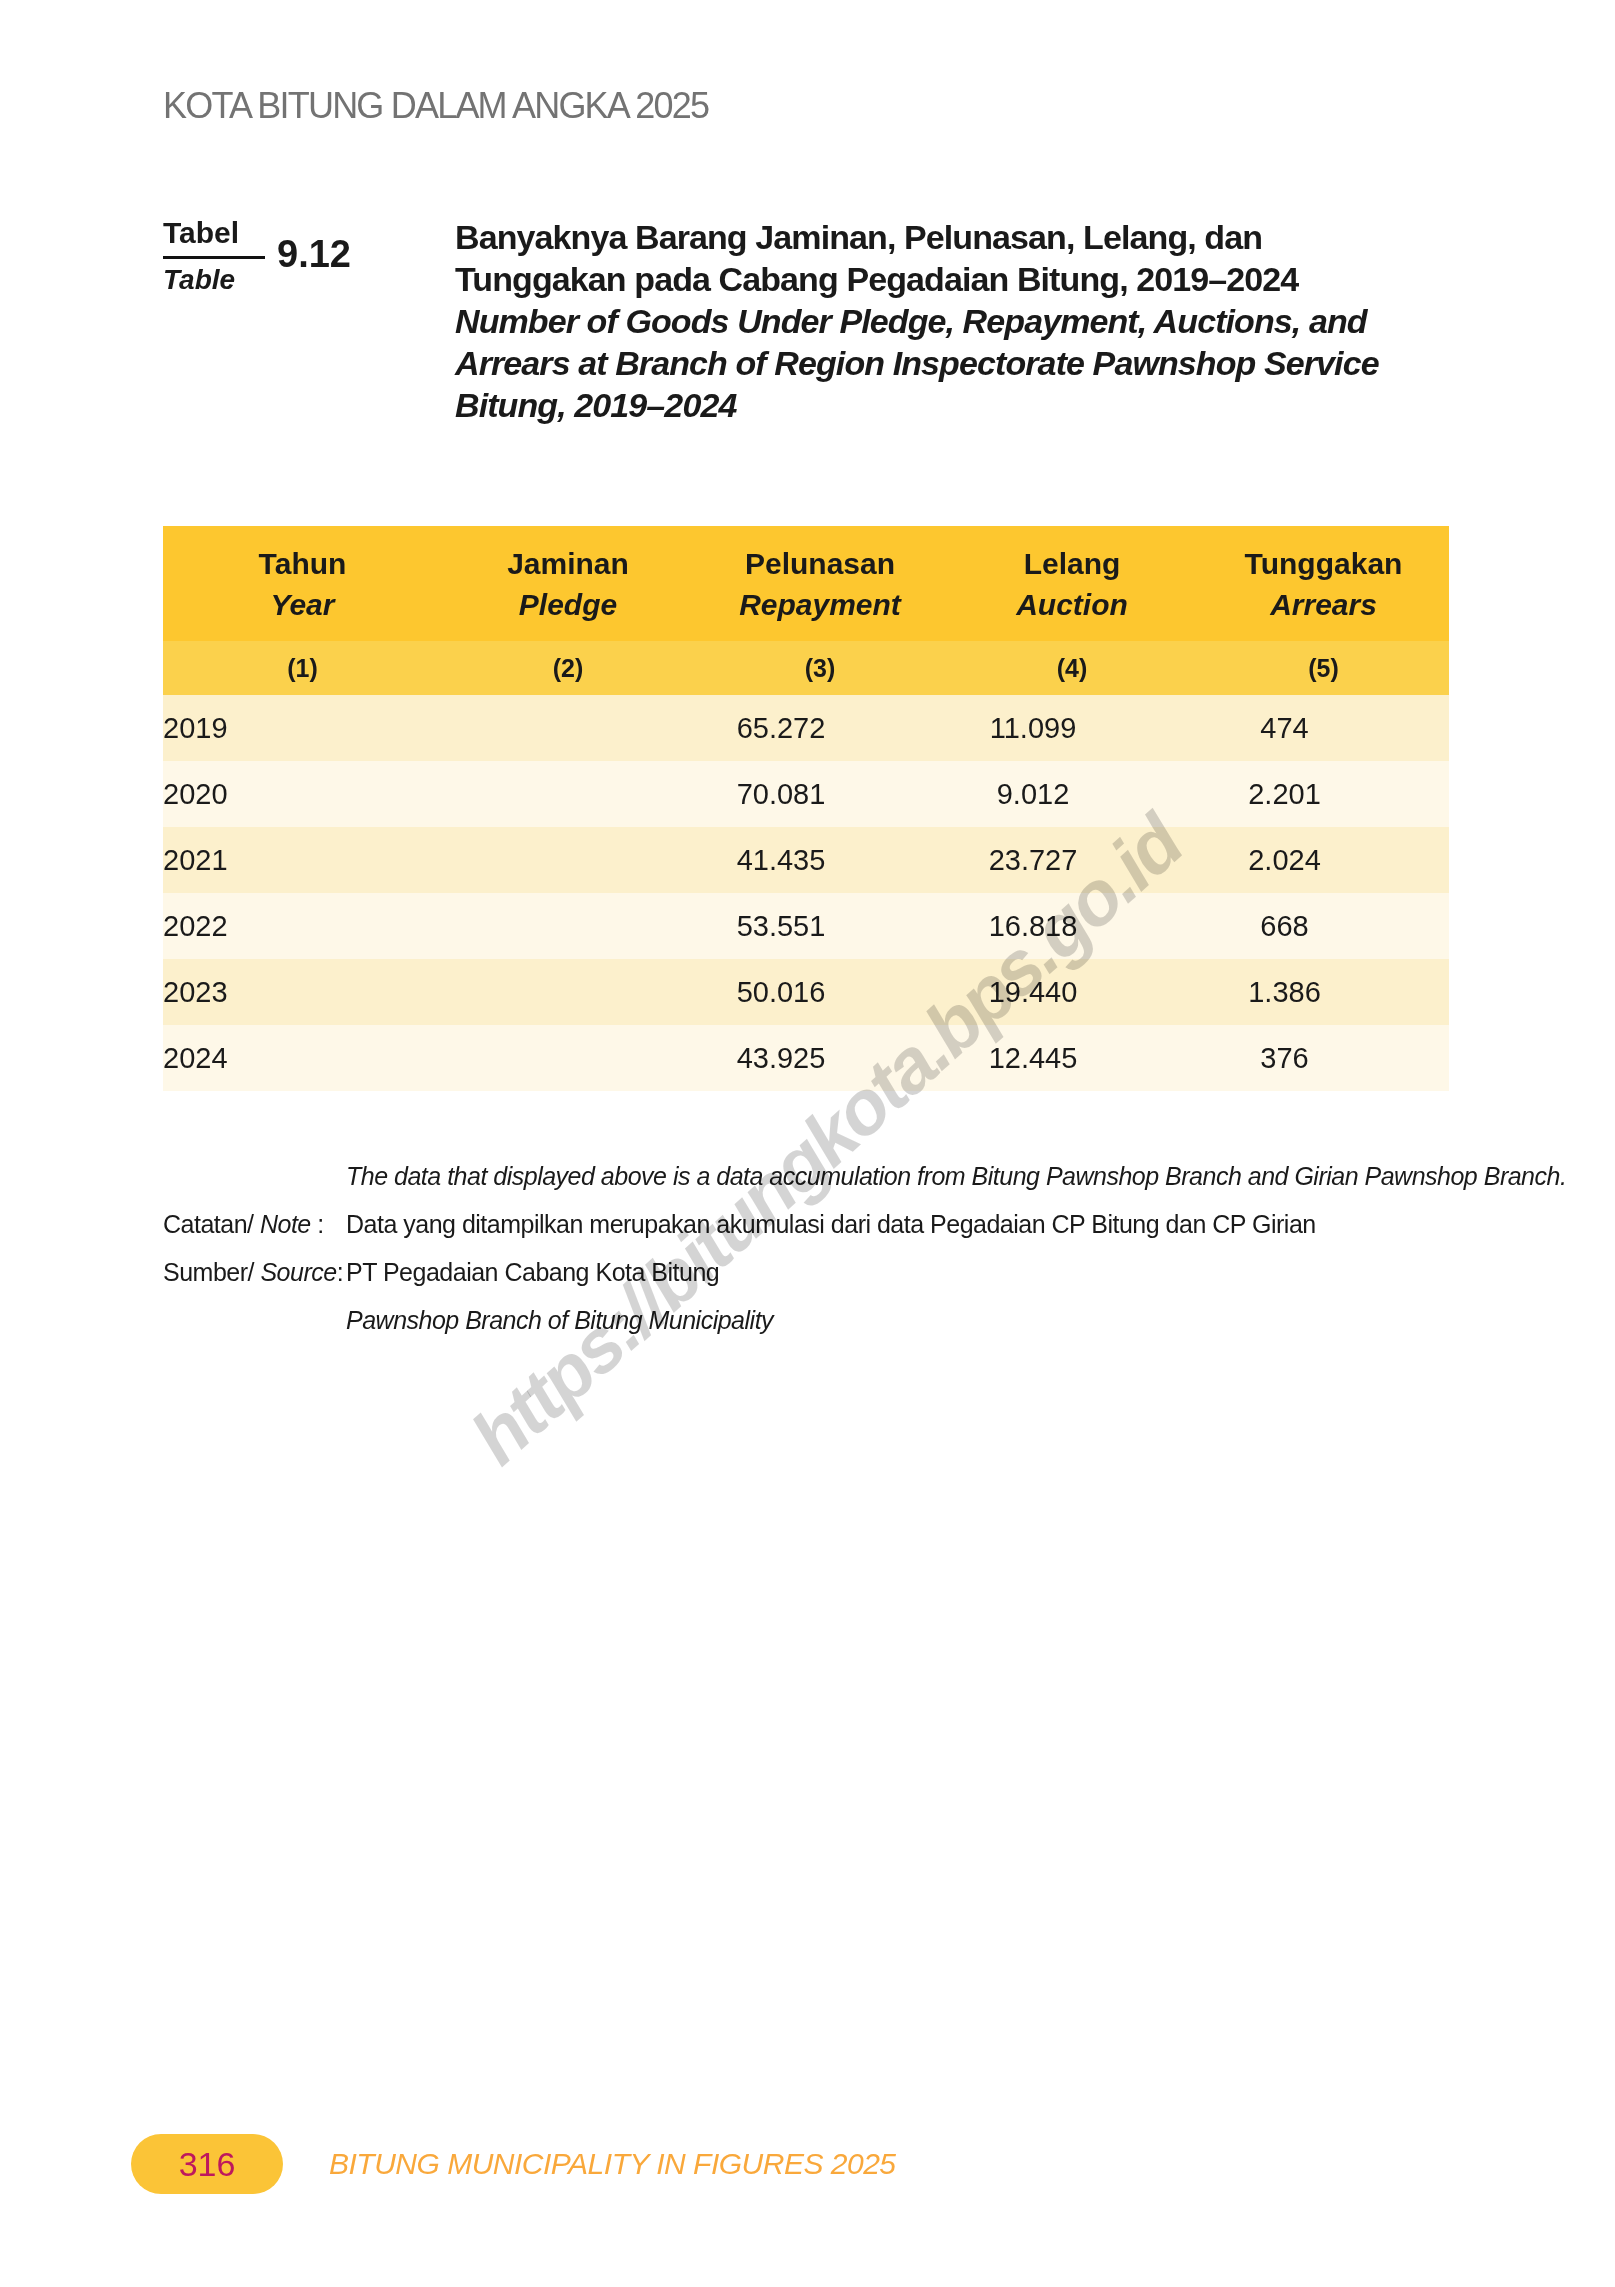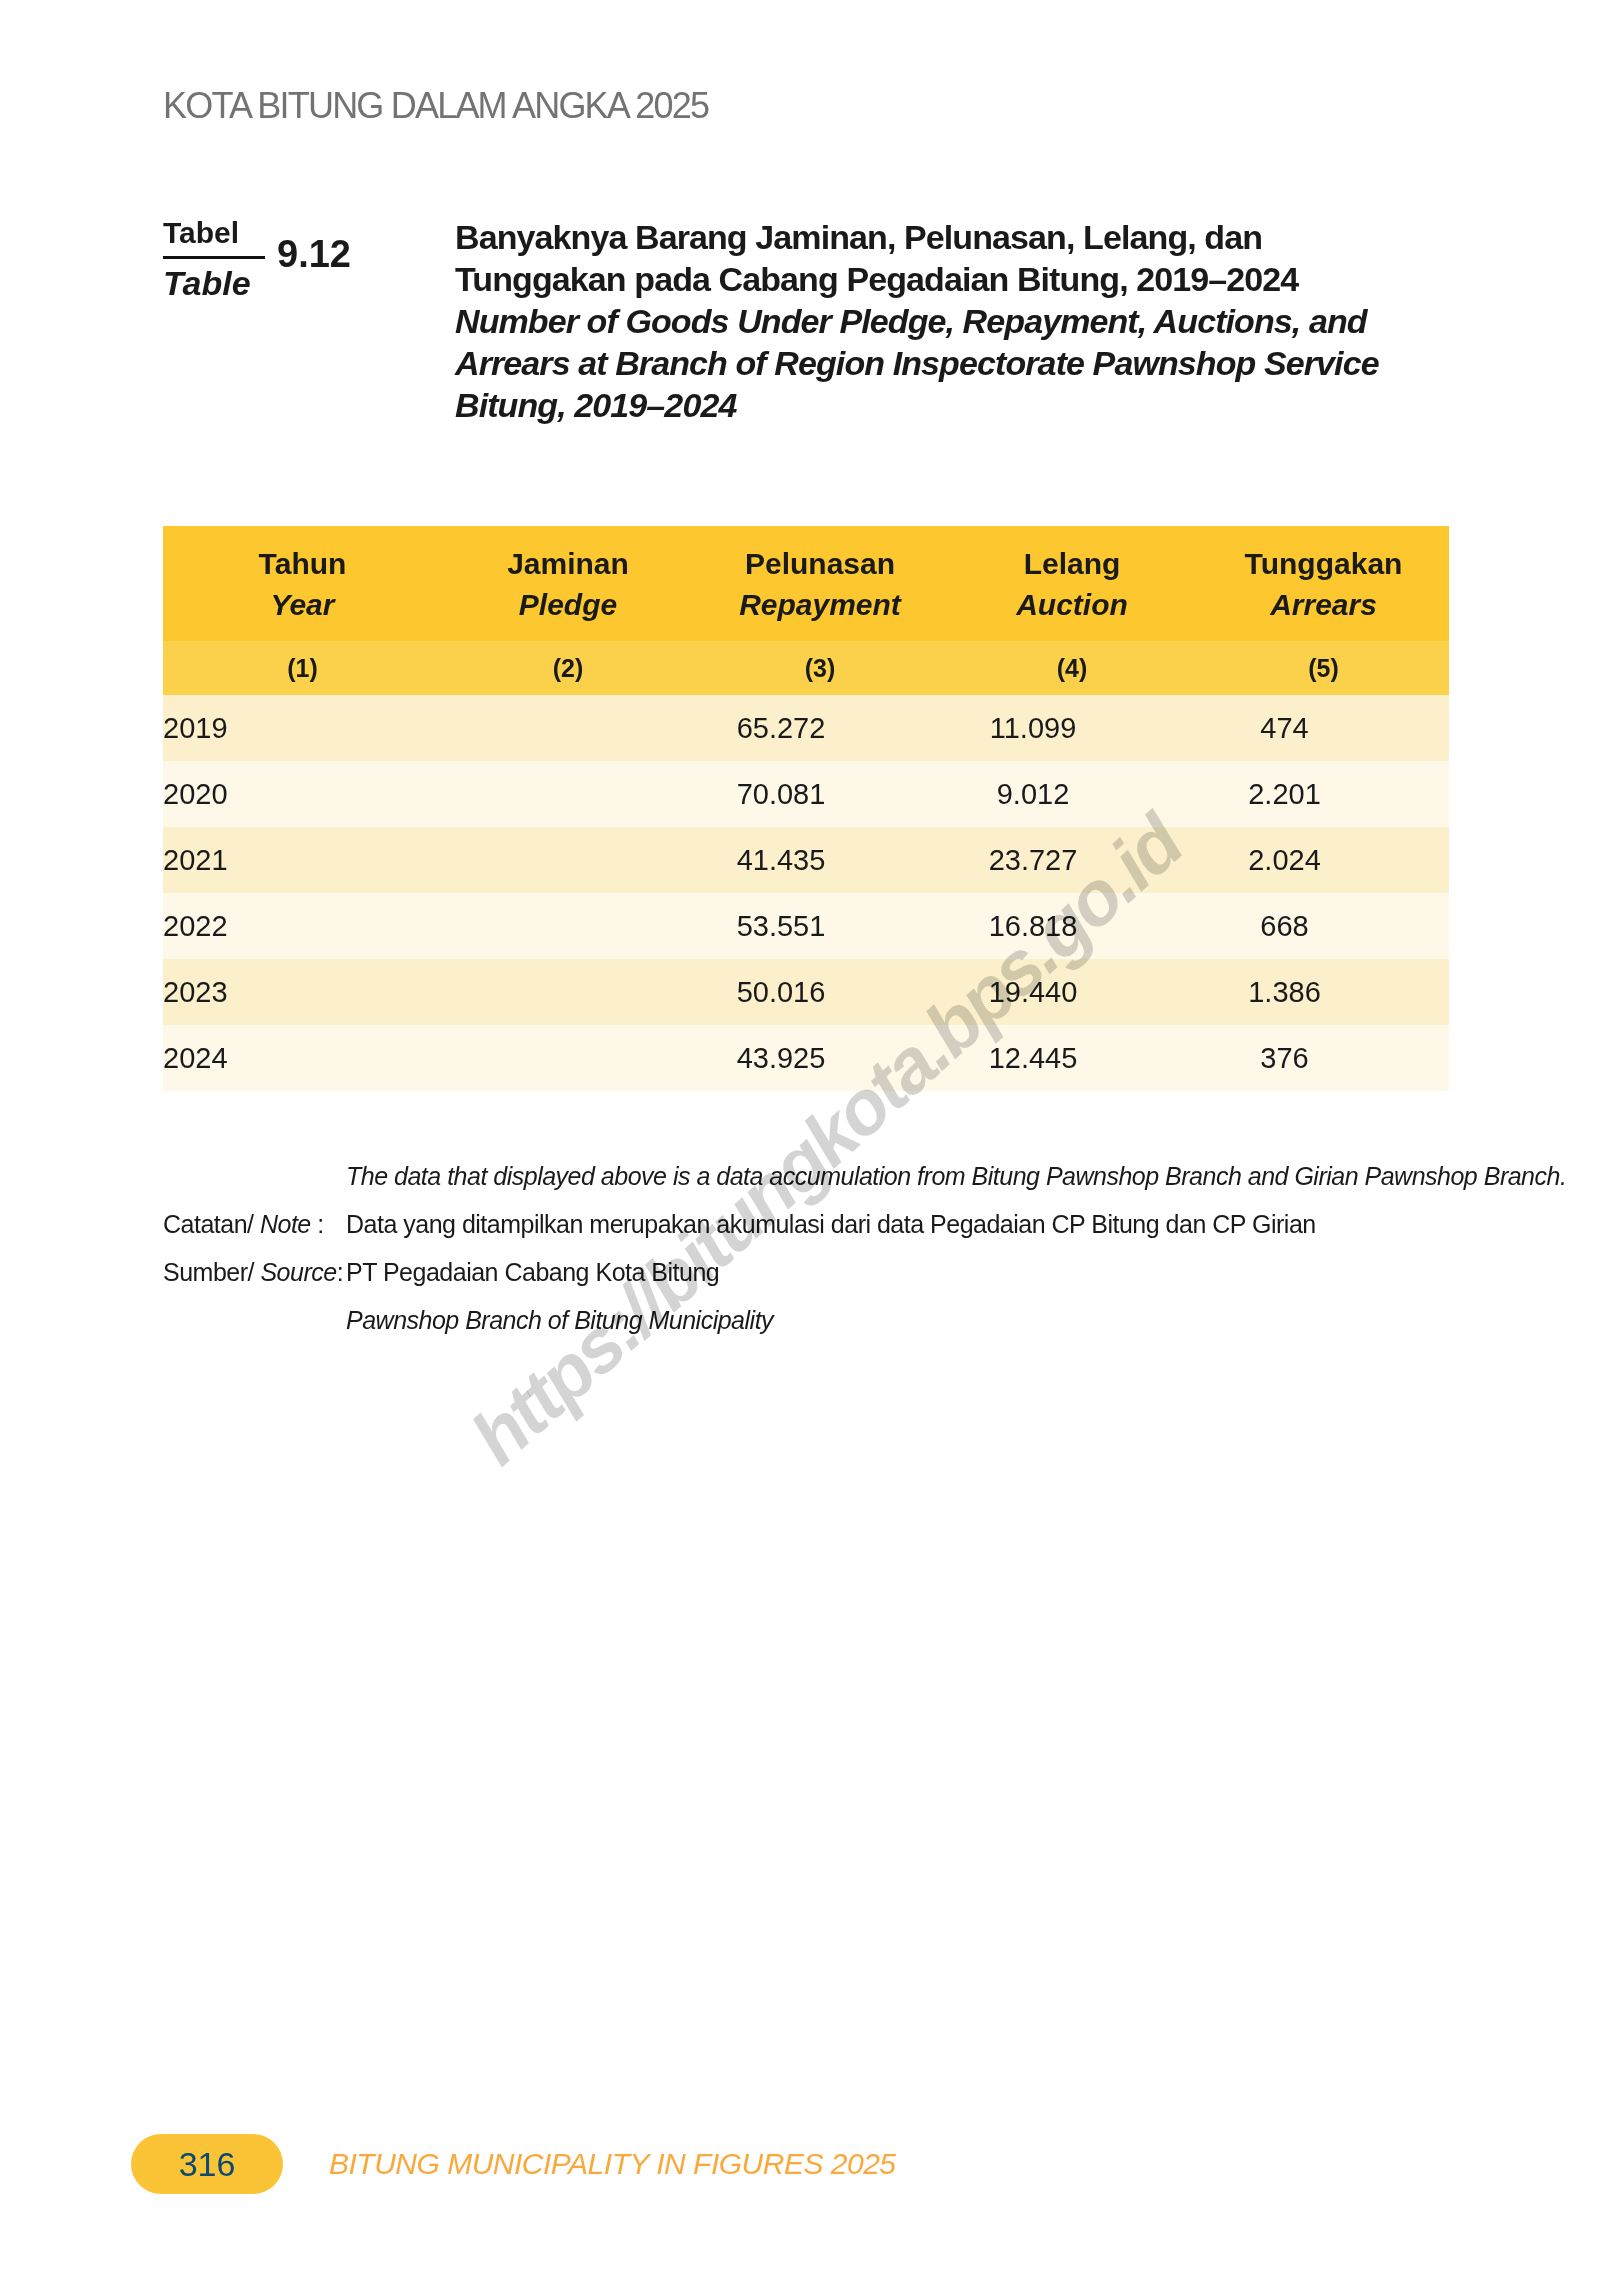--- a/index.html
+++ b/index.html
@@ -9,21 +9,21 @@
     margin:0 auto;
   }
   
   .kota-header{
     position:absolute; left:163px; top:85px;
     font-size:36px; letter-spacing:-1.8px; color:#737373; white-space:nowrap;
   }
   
   .tabel-block{ position:absolute; left:163px; top:216px; width:102px; }
   .tabel-id{ font-size:30px; font-weight:bold; padding-bottom:5.5px; border-bottom:3.7px solid #111; }
-  .tabel-en{ font-size:34px; font-weight:bold; font-style:italic; margin-top:5.5px; }
+  .tabel-en{ font-size:28px; font-weight:bold; font-style:italic; margin-top:5.5px; }
   .tabel-num{ position:absolute; left:277px; top:233px; font-size:38px; font-weight:bold; }
   
   .title-block{ position:absolute; left:455px; top:216px; width:1006px;
     font-size:34px; font-weight:bold; line-height:42px; letter-spacing:-0.9px; }
   .title-block .t-en{ font-style:italic; }
   
   table.data{ position:absolute; left:163px; top:526px; width:1286px;
     border-collapse:collapse; table-layout:fixed; }
   table.data th, table.data td{ padding:0; }
   thead th{ height:115px; background:#FDC72F; vertical-align:middle;
@@ -47,21 +47,21 @@
   
   .notes{ position:absolute; left:163px; top:1152px; width:1311px;
     font-size:25px; line-height:48px; letter-spacing:-0.5px; }
   .note-row{ display:flex; }
   .note-label{ width:183px; flex:0 0 183px; white-space:nowrap; }
   .note-label .lbl-en{ font-style:italic; }
   .note-value{ white-space:nowrap; }
   .note-value.en{ font-style:italic; }
   
   .badge{ position:absolute; left:131px; top:2134px; width:152px; height:60px;
-    background:#FBC437; border-radius:30px; color:#0c4a6e; font-size:34px;
+    background:#FBC437; border-radius:30px; color:#be185d; font-size:34px;
     display:flex; align-items:center; justify-content:center; }
   .footer-text{ position:absolute; left:329px; top:2134px; height:60px; line-height:60px;
     font-size:30px; font-style:italic; color:#F9A83B; letter-spacing:-0.5px; white-space:nowrap; }
 </style>
 </head>
 <body>
 
 <div class="page">
 
   <div class="kota-header">KOTA BITUNG DALAM ANGKA 2025</div>

